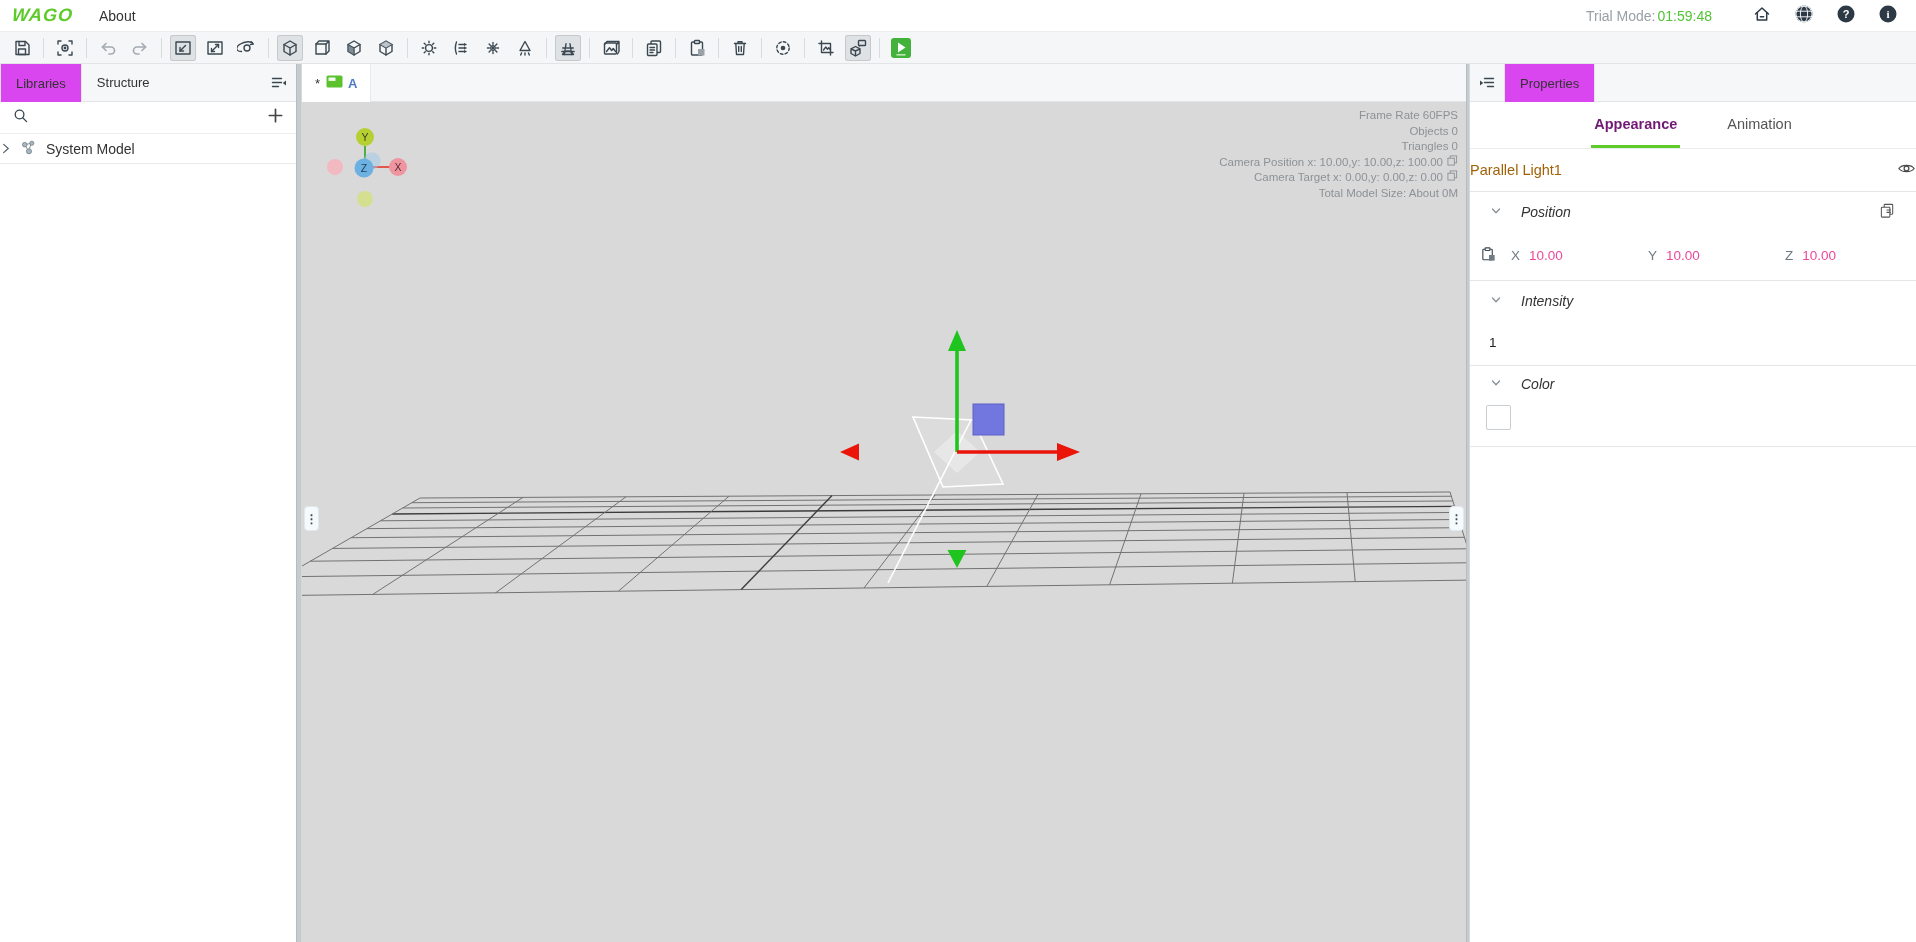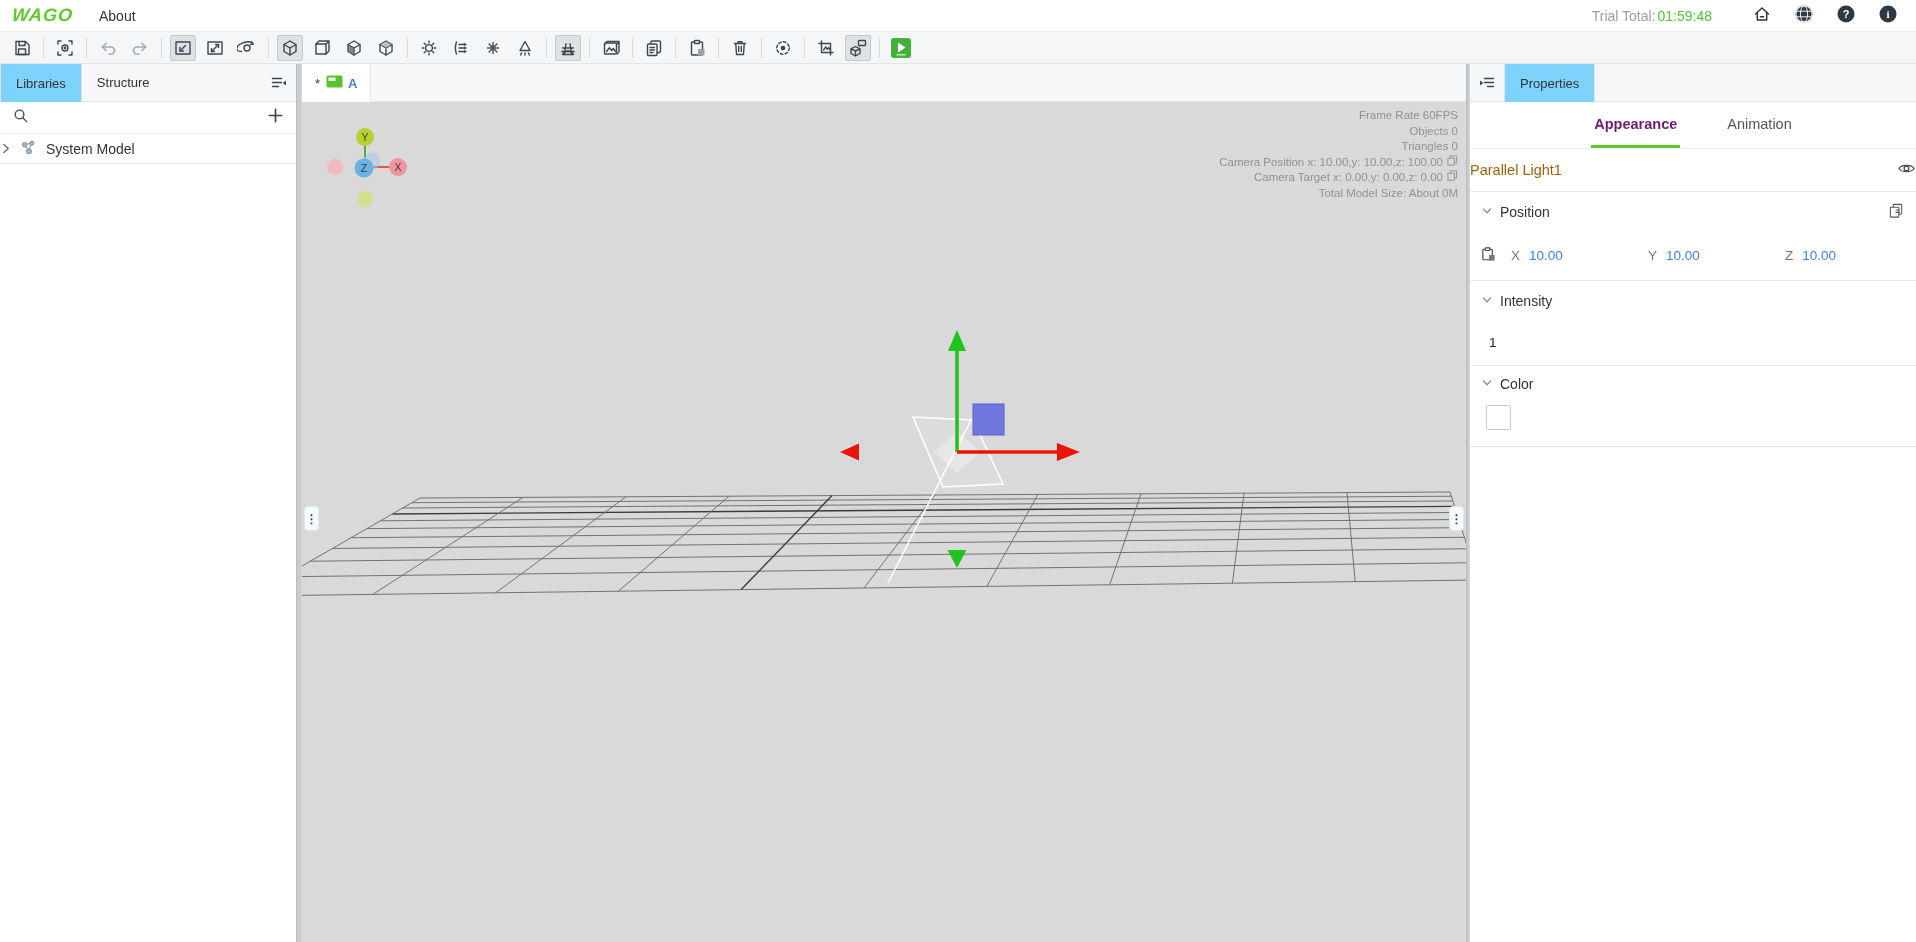--- a/index.html
+++ b/index.html
@@ -30,21 +30,21 @@
 
   
   .main { display:flex; height:878px; }
   .splitter { width:6px; background:#c6cbcf; border-left:1px solid #b6bcc0; border-right:1px solid #d4d8db; }
   .splitter.right { width:4px; }
 
   
   .tabstrip { height:38px; background:#f6f7f8; border-bottom:1px solid #e2e4e6;
     display:flex; align-items:stretch; }
   .tab { padding:0 15px; display:flex; align-items:center; gap:5px; font-size:13px; color:#333; }
-  .tab.active { background:#7dd3fc; border-right:1px solid #e2e4e6; border-left:1px solid #e2e4e6;
+  .tab.active { background:#d946ef; border-right:1px solid #e2e4e6; border-left:1px solid #e2e4e6;
     margin-bottom:-1px; }
   .strip-tool { margin-left:auto; display:flex; align-items:center; padding:0 8px; }
 
   
   .left-panel { width:296px; background:#fff; display:flex; flex-direction:column; }
   .searchrow { height:32px; border-bottom:1px solid #eceeef; display:flex; align-items:center;
     padding:0 12px; }
   .treerow { height:30px; border-bottom:1px solid #e8eaec; display:flex; align-items:center;
     padding:0 0; gap:9px; font-size:14px; color:#333; }
 
@@ -67,44 +67,44 @@
 
   
   .right-panel { width:446px; background:#fff; display:flex; flex-direction:column; }
   .subtabs { height:47px; display:flex; justify-content:center; align-items:stretch; gap:44px;
     border-bottom:1px solid #ebedee; }
   .subtab { display:flex; align-items:center; font-size:14.5px; color:#555;
     border-bottom:3px solid transparent; padding:0 3px; }
   .subtab.active { color:#701a75; font-weight:bold; border-bottom-color:#5ecb2a; }
   .objrow { height:43px; display:flex; align-items:center; padding:0 0;
     border-bottom:1px solid #e4e6e8; font-size:14.5px; color:#a16207; }
-  .sechead { height:39px; display:flex; align-items:center; gap:7px; padding:0 11px;
-    font-size:14px; color:#333; }
+  .sechead { height:39px; display:flex; align-items:center; gap:19px; padding:0 20px;
+    font-size:14px; color:#333;font-style:italic; }
   .xyzrow { height:50px; display:flex; align-items:center; padding:0 8px 0 10px;
     border-bottom:1px solid #e4e6e8; font-size:13.5px; }
   .axis-field { flex:1; display:flex; align-items:center; gap:9px; padding-left:14px; }
   .axis-letter { color:#70787f; }
-  .axis-value { color:#3b82f6; }
+  .axis-value { color:#ec4899; }
   .valrow { height:46px; display:flex; align-items:center; padding:0 19px;
     border-bottom:1px solid #e4e6e8; font-size:13.5px; color:#222; }
   .sechead.color-head { height:36px; }
   .swatchrow { height:45px; display:flex; align-items:flex-start; padding:3px 0 0 16px;
     border-bottom:1px solid #e4e6e8; }
   .swatch { width:25px; height:25px; border:1px solid #c9ced2; border-radius:2px; }
   .mla { margin-left:auto; }
 </style>
 </head>
 <body>
 
 <header class="menubar">
   <div class="logo">WAGO</div>
   <div class="menu-item">About</div>
   <div class="mb-spacer"></div>
   <div class="trial">
-    <span class="trial-label">Trial Total:</span>
+    <span class="trial-label">Trial Mode:</span>
     <span class="trial-time">01:59:48</span>
   </div>
   <div class="mb-icons">
     <span>
       <svg width="20" height="20" viewBox="0 0 20 20">
           <g stroke="#2d3a45" stroke-width="1.5" fill="none" stroke-linecap="round" stroke-linejoin="round">
             <path d="M3.5 10 L10 4 L16.5 10"></path>
             <path d="M5.3 8.6 V16 h9.4 V8.6"></path>
             <path d="M8.4 12.8 h3.2"></path>
           </g>

